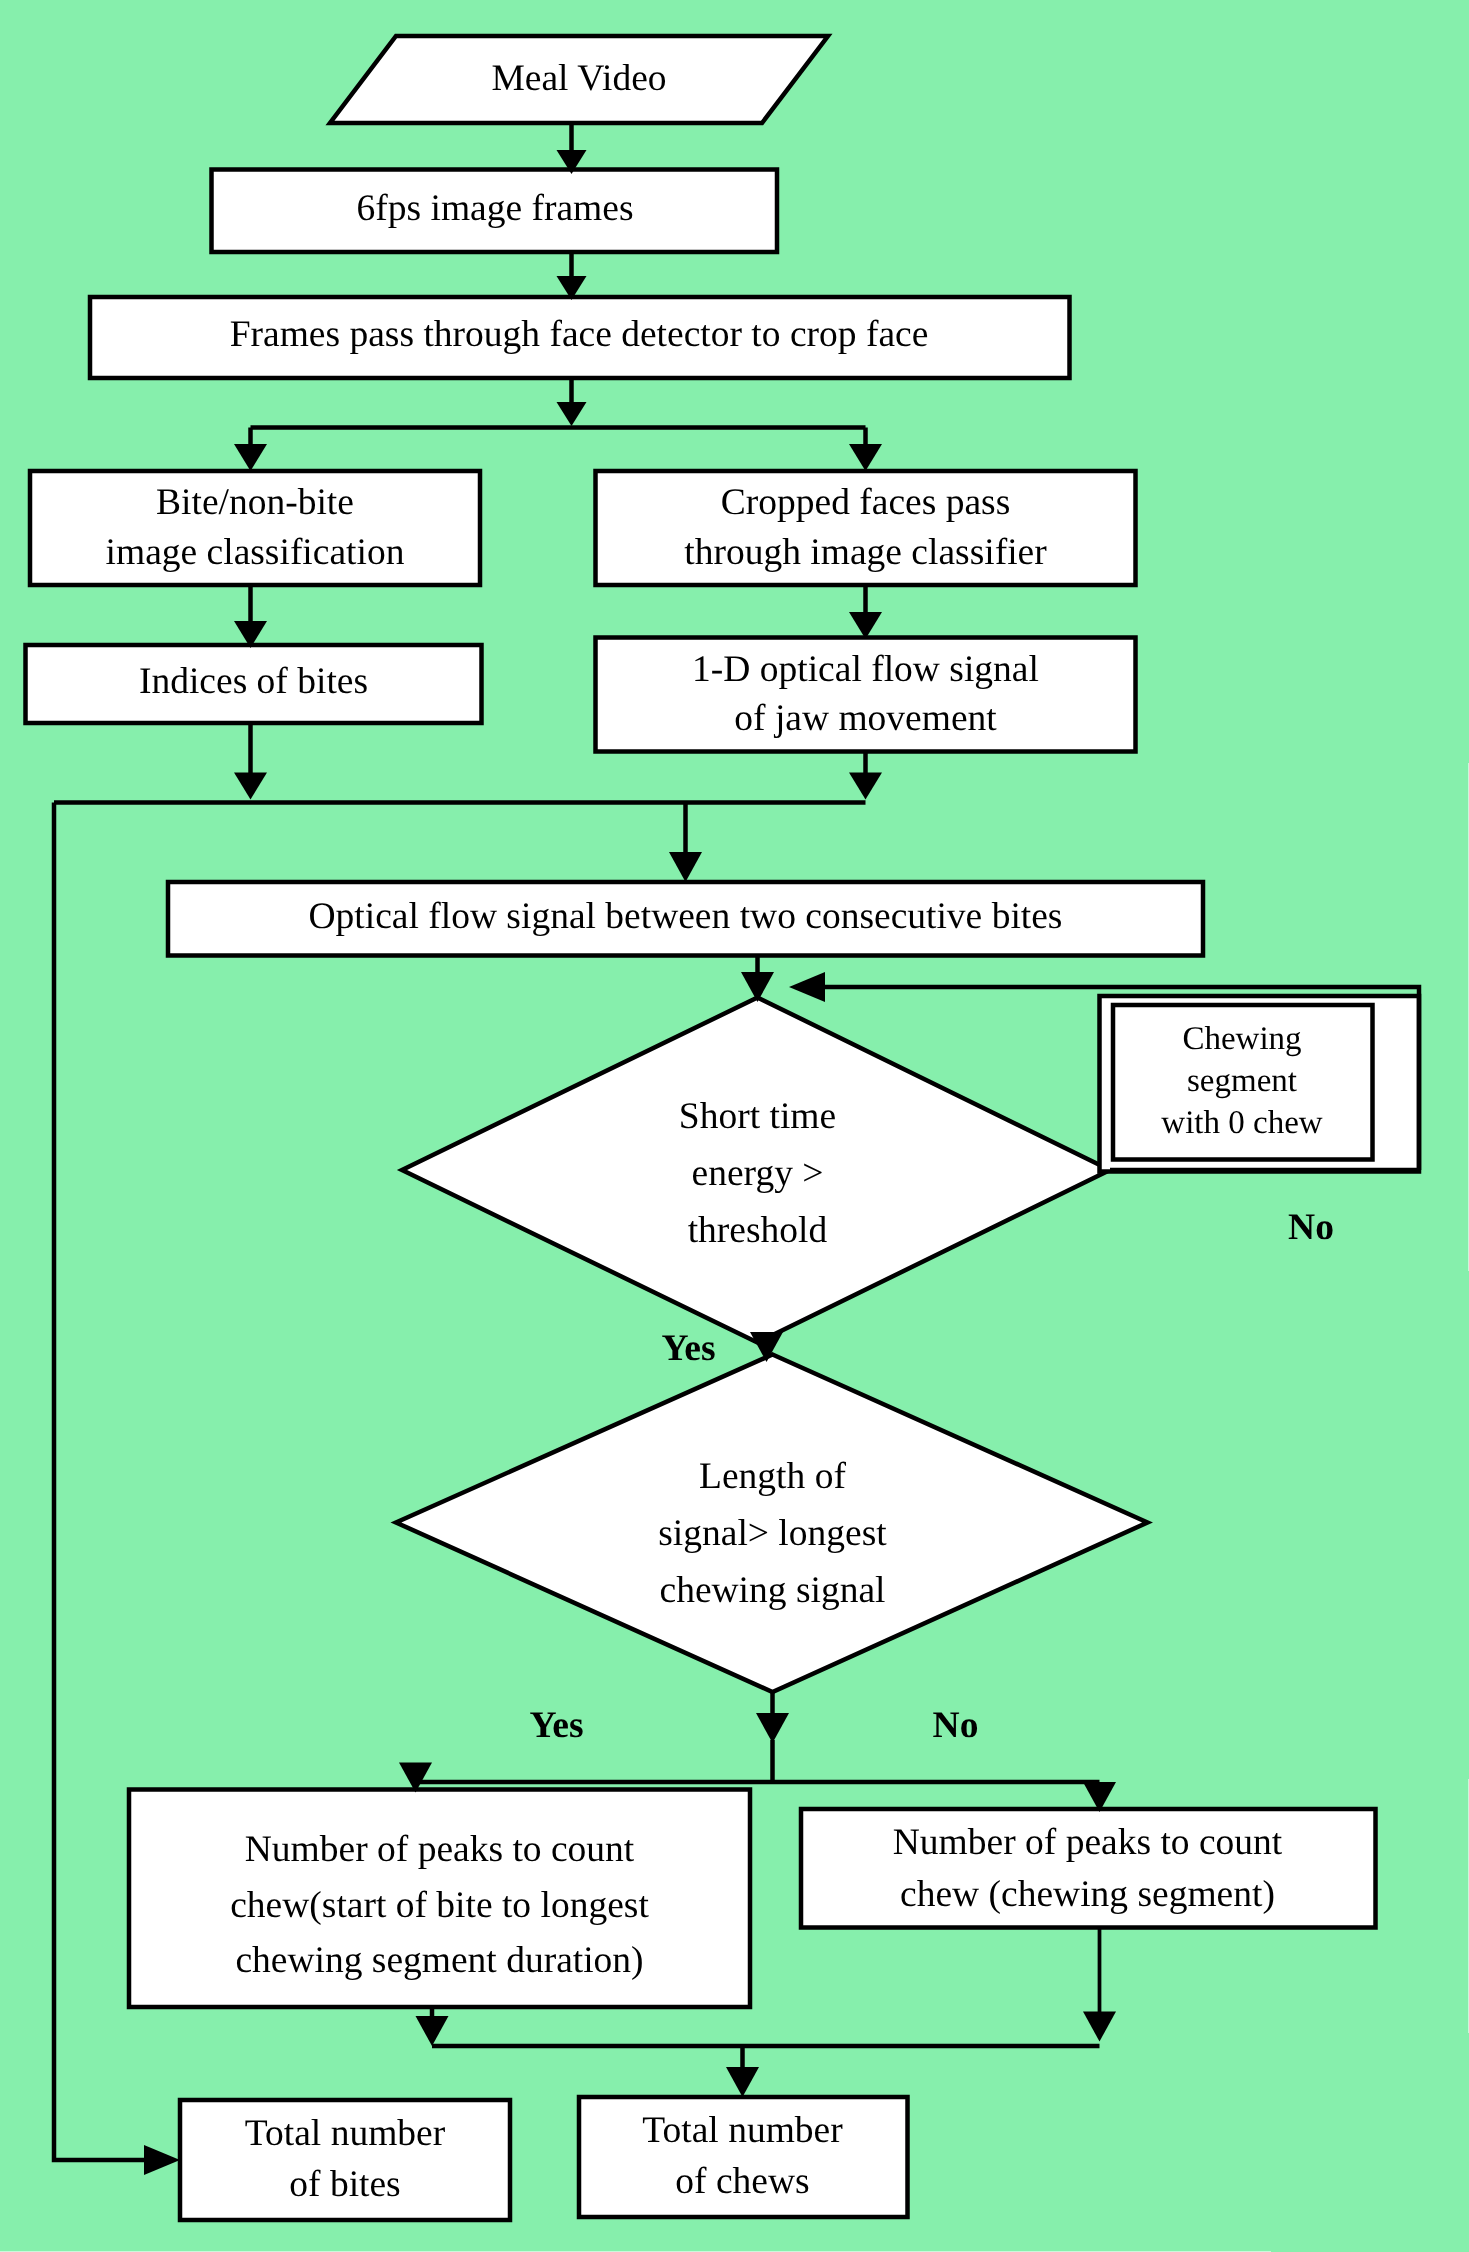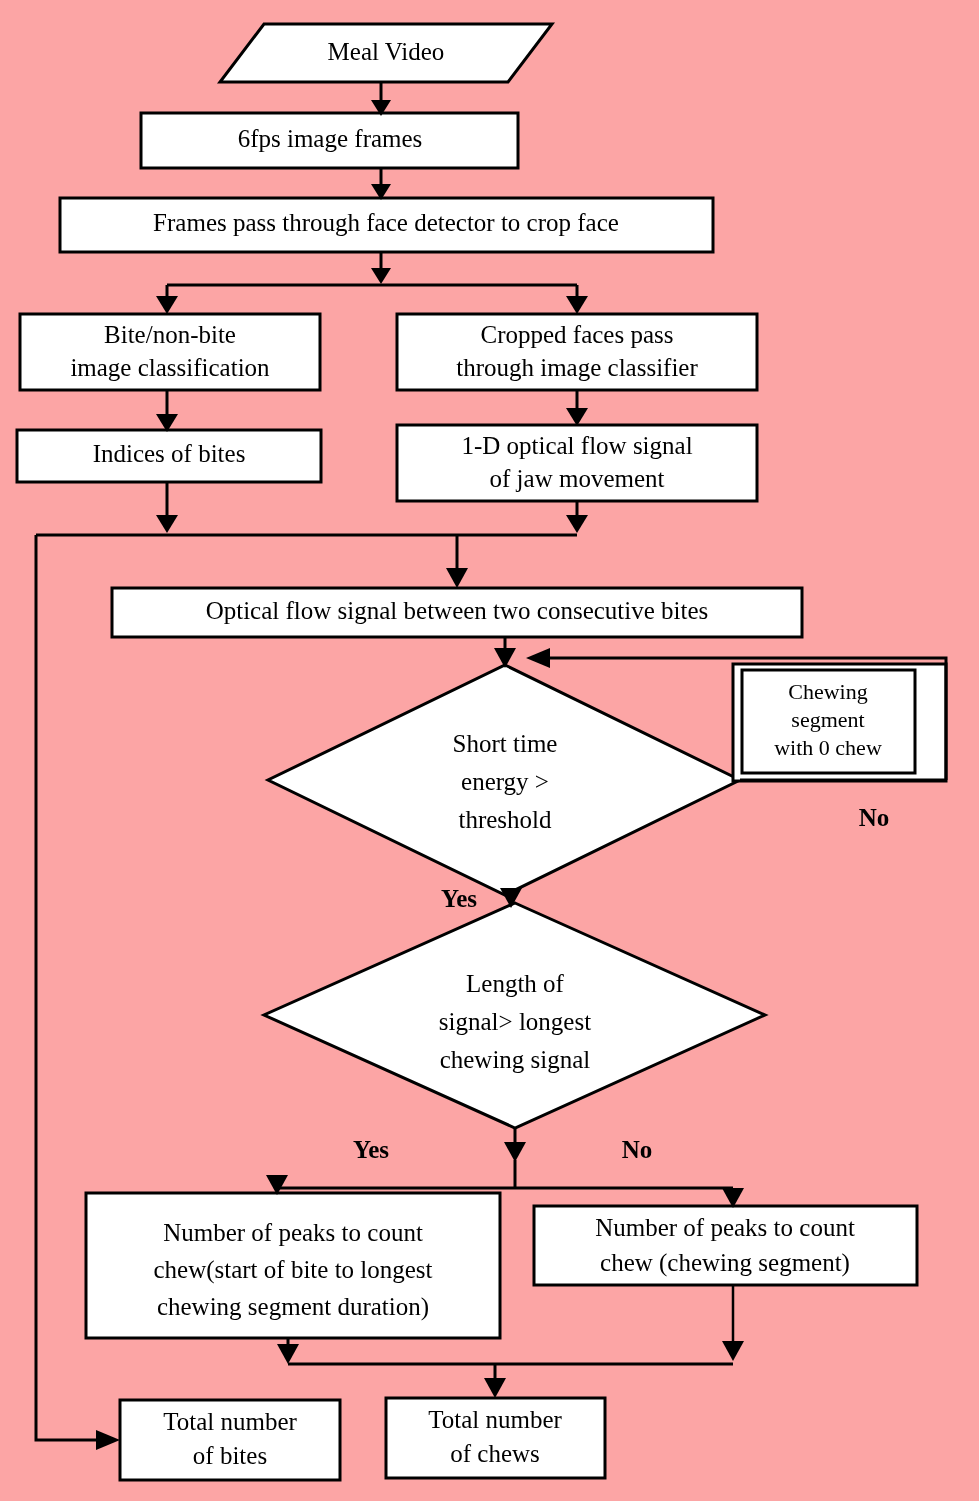--- a/index.html
+++ b/index.html
@@ -4,21 +4,21 @@
 <style>
   html, body {
     margin: 0;
     padding: 0;
     background: #ffffff;
   }
   #page {
     position: relative;
     width: 979px;
     height: 1501px;
-    background: #fca5a5;
+    background: #86efac;
     overflow: hidden;
     font-family: "Liberation Serif", "DejaVu Serif", serif;
   }
   svg#flow {
     position: absolute;
     top: 0;
     left: 0;
     width: 979px;
     height: 1501px;
     display: block;

